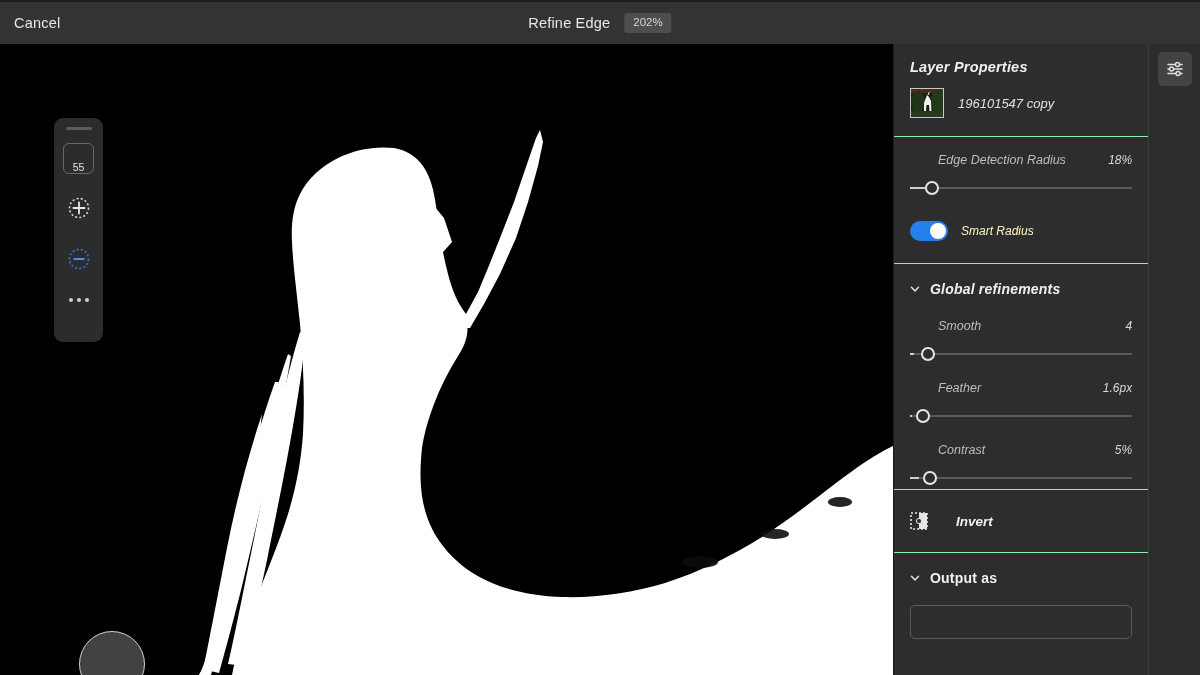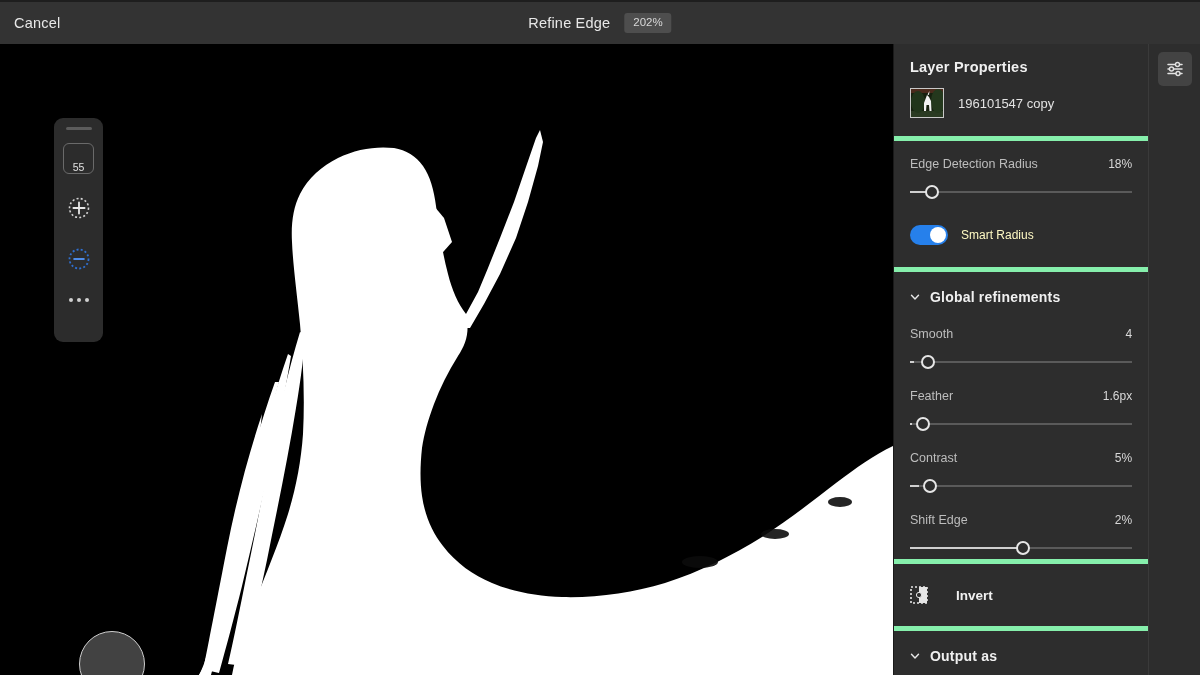--- a/index.html
+++ b/index.html
@@ -151,21 +151,21 @@
     width: 34px; height: 34px;
     background: #434343;
     border-radius: 5px;
     display: flex; align-items: center; justify-content: center;
     cursor: pointer;
   }
 
   .sec {
     padding: 0 16px;
   }
-  .sec-div { border-bottom: 5px solid #86efac; }
+  .sec-div { border-bottom: 1px solid #86efac; font-style: italic; }
 
   .panel-title {
     font-size: 14.5px; font-weight: bold; color: #f0f0f0;
     padding-top: 17px; padding-bottom: 13px;
     letter-spacing: .2px;
   }
   .layer-row {
     display: flex; align-items: center; gap: 14px;
     padding-bottom: 18px;
   }
@@ -174,21 +174,21 @@
     border: 1px solid #c8c8c8;
     background: #1a2a1a;
     overflow: hidden; flex: none;
   }
   .layer-name { font-size: 13px; color: #e2e2e2; }
 
   .slider-block { padding-top: 16px; padding-bottom: 4px; }
   .slider-head {
     display: flex; justify-content: space-between; align-items: baseline;
   }
-  .slider-label { font-size: 12.5px; color: #bdbdbd; }
+  .slider-label { font-size: 12.5px; color: #bdbdbd; margin-left: 28px; }
   .slider-value { font-size: 12px; color: #d8d8d8; }
   .track {
     position: relative;
     margin-top: 14px;
     height: 14px;
   }
   .track-line {
     position: absolute; top: 6px; left: 0; right: 0;
     height: 1.5px; background: #5a5a5a;
   }
@@ -447,31 +447,20 @@
             <span class="slider-label">Contrast</span>
             <span class="slider-value">5%</span>
           </div>
           <div class="track">
             <div class="track-line"></div>
             <div class="track-fill" style="width:4%"></div>
             <div class="knob" style="left:9%"></div>
           </div>
         </div>
 
-        <div class="slider-block">
-          <div class="slider-head">
-            <span class="slider-label">Shift Edge</span>
-            <span class="slider-value">2%</span>
-          </div>
-          <div class="track">
-            <div class="track-line"></div>
-            <div class="track-fill" style="width:50%"></div>
-            <div class="knob" style="left:51%"></div>
-          </div>
-        </div>
       </div>
 
       <div class="sec sec-div">
         <div class="invert-row">
           <svg width="18" height="18" viewBox="0 0 18 18">
             <rect x="1" y="1" width="16" height="16" fill="none" stroke="#e6e6e6" stroke-width="1.6" stroke-dasharray="2 2"></rect>
             <rect x="9" y="1" width="8" height="16" fill="#e6e6e6"></rect>
             <circle cx="9" cy="9" r="2.6" fill="#2d2d2d" stroke="#e6e6e6" stroke-width="1"></circle>
           </svg>
           <span class="invert-label">Invert</span>

